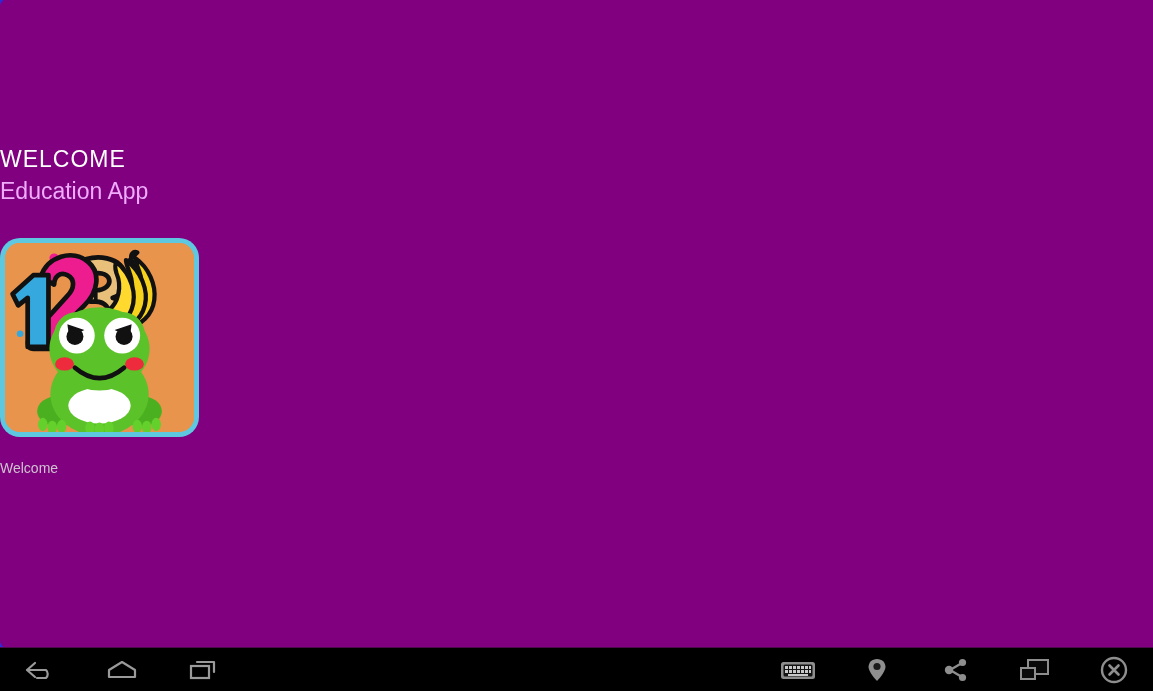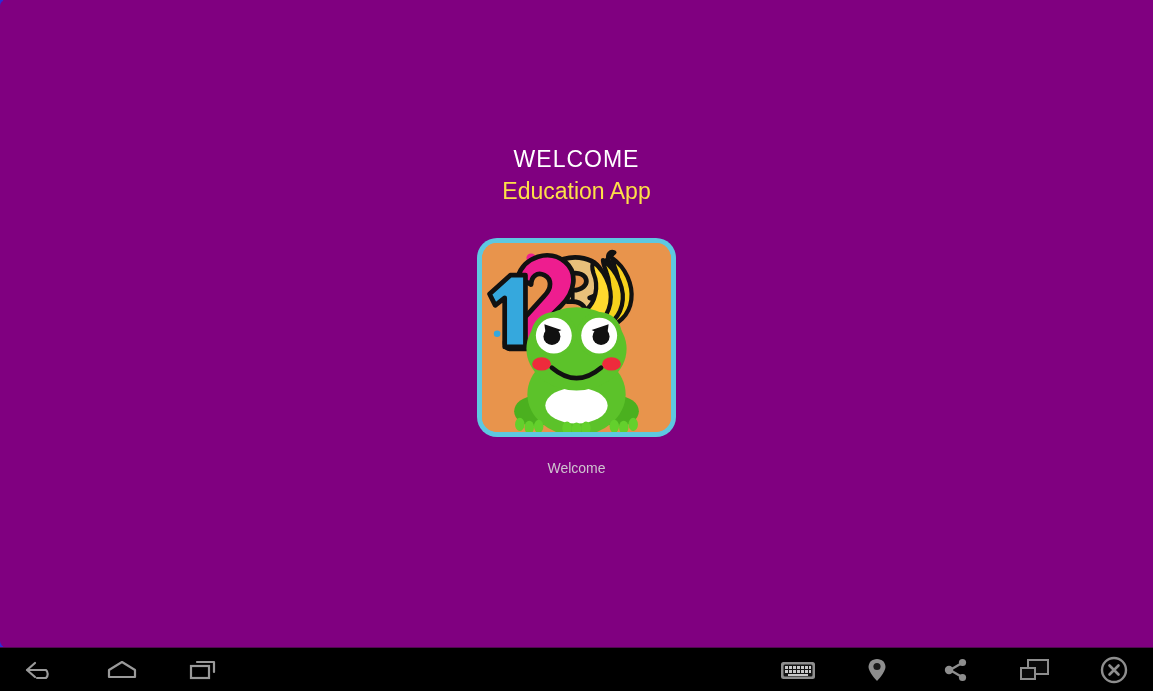--- a/index.html
+++ b/index.html
@@ -13,35 +13,35 @@
   
   #left-edge-strip {
     position:absolute; left:0; top:0; width:3px; height:647px;
     background:#2b2bd8;
   }
 
   
   #app-stage {
     position:absolute; left:0; top:0; width:1153px; height:647px;
     background:#800080;
-    display:flex; flex-direction:column; align-items:center;border-radius:6px;
+    display:flex; flex-direction:column; border-radius:6px;
   }
 
   #welcome-title {
     margin-top:146px;
     font-size:23px;
     letter-spacing:1.0px;
     color:#ffffff;
     font-weight:400;
     line-height:26px;
   }
   #app-subtitle {
     margin-top:6px;
     font-size:23px;
-    color:#fde047;
+    color:#f0abfc;
     font-weight:400;
     line-height:26px;
   }
 
   
   #app-icon-button {
     margin-top:34px;
     width:199px; height:199px;
     border-radius:20px;
     background:#5ec8e0;

